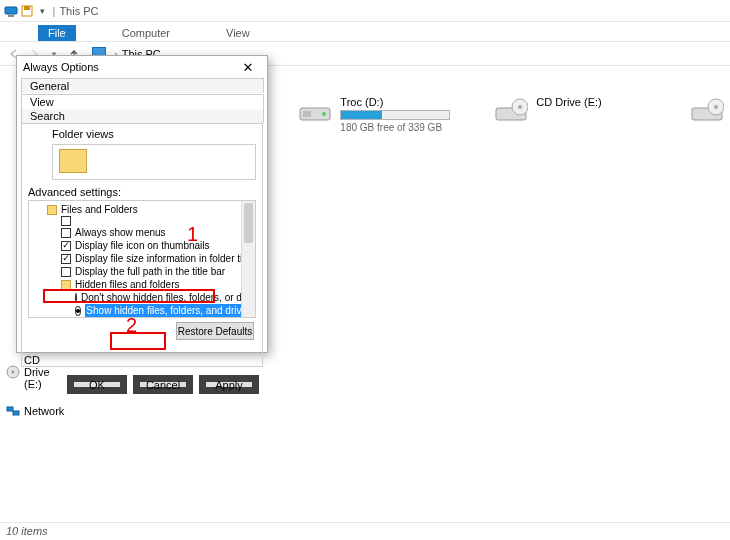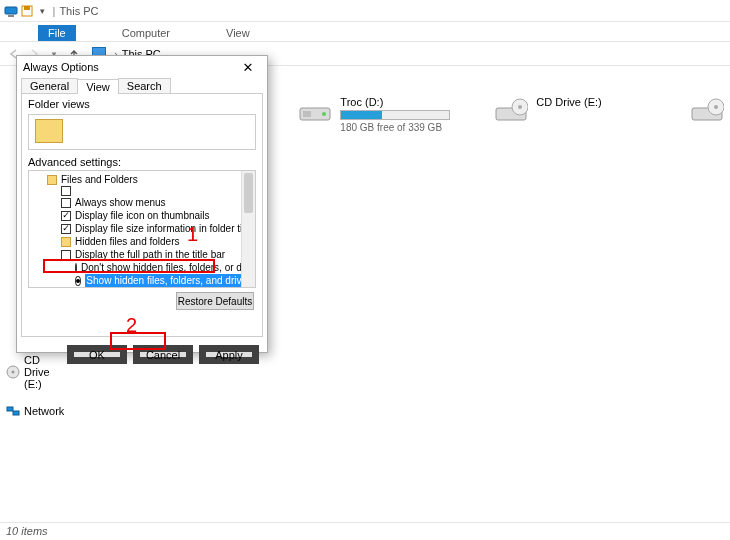--- a/index.html
+++ b/index.html
@@ -31,25 +31,25 @@
   .drive .dinfo .bar { width: 110px; height:10px; border:1px solid #b5b5b5; margin:2px 0; background:#eee; position:relative; }
   .drive .dinfo .bar .fill { position:absolute; left:0; top:0; bottom:0; width:38%; background:#26a0da; }
   .drive .dinfo .sub { color:#666; font-size:10px; }
 
   .statusbar { position:absolute; bottom:0; left:0; right:0; height:18px; border-top:1px solid #e5e5e5; padding: 2px 6px; font-size:11px; color:#555;font-style:italic; }
 
   
   .dlg { position:absolute; top:55px; left:16px; width:252px; height:298px; background:#fff; border:1px solid #aaa; box-shadow: 3px 3px 10px rgba(0,0,0,0.3); font-size:11px; }
   .dlg-title { height:22px; display:flex; align-items:center; justify-content:space-between; padding:0 6px; }
   .dlg-title .close { width:26px; text-align:center; font-size:13px; }
-  .dlg-tabs { display:flex; padding: 0 4px; }
+  .dlg-tabs { display:flex; padding: 0 4px; flex-direction: column; }
   .dlg-tabs .dtab { padding:1px 8px; font-size:11px; border:1px solid #ccc; border-bottom:none; margin-right:-1px; background:#f5f5f5; }
   .dlg-tabs .dtab.active { background:#fff; position:relative; top:1px; }
   .dlg-body { border:1px solid #ccc; margin: 0 4px 4px 4px; padding: 4px 6px 6px 6px; height: 244px; }
-  .fv-group { font-size:11px; }
+  .fv-group { font-size:11px;margin-left:24px; }
   .fv-box { border:1px solid #ccc; padding:4px 6px 6px 6px; margin:4px 0 6px 0; display:flex; }
   .fv-box .fv-icon { width:28px; height:24px; background:#f8d777; border:1px solid #c9a03a; margin-right:6px; }
   .fv-box .fv-text { flex:1; font-size:10px; color:#333; }
   .fv-btns { display:flex; gap:6px; margin-top:4px; }
   .fv-btn { width: 78px; height:18px; border:1px solid #adadad; background:#e1e1e1; font-size:10px; color:#555; display:flex; align-items:center; justify-content:center; }
 
   .adv-label { font-size:11px; margin-bottom:2px; }
   .adv-box { border:1px solid #ccc; height: 118px; overflow:hidden; position:relative; }
   .adv-scroll { position:absolute; right:0; top:0; bottom:0; width:14px; background:#f0f0f0; border-left:1px solid #ddd; }
   .adv-scroll .thumb { position:absolute; left:2px; right:2px; top:2px; height:40px; background:#cdcdcd; border-radius:2px; }
@@ -233,26 +233,26 @@
           </div>
         <div class="node i2">
             <span class="cb">✓</span>
             <span>Display file icon on thumbnails</span>
           </div>
         <div class="node i2">
             <span class="cb">✓</span>
             <span>Display file size information in folder tips</span>
           </div>
         <div class="node i2">
+            <span class="cb"></span>
+            <span>Display the full path in the title bar</span>
+          </div>
+        <div class="node i2">
             <span style="width:10px;height:10px;background:#f8d777;border:1px solid #c9a03a;margin-right:4px;"></span>
             <span>Hidden files and folders</span>
-          </div>
-        <div class="node i2">
-            <span class="cb"></span>
-            <span>Display the full path in the title bar</span>
           </div>
         <div class="node i3">
             <span class="rb"></span>
             <span>Don't show hidden files, folders, or drives</span>
           </div>
         <div class="node i3">
             <span class="rb sel"></span>
             <span class="hl">Show hidden files, folders, and drives</span>
           </div>
 

